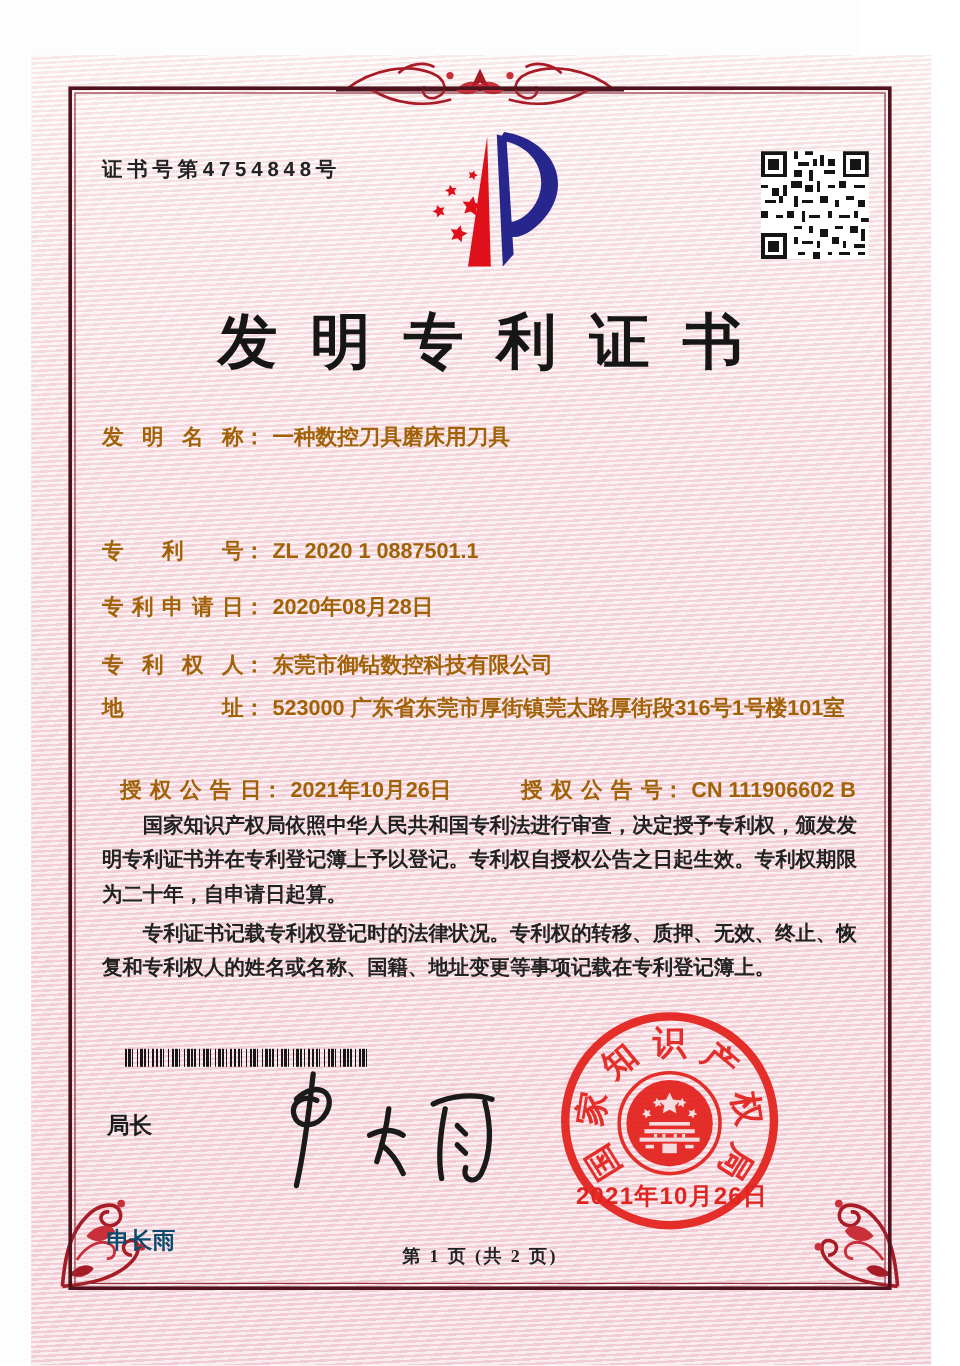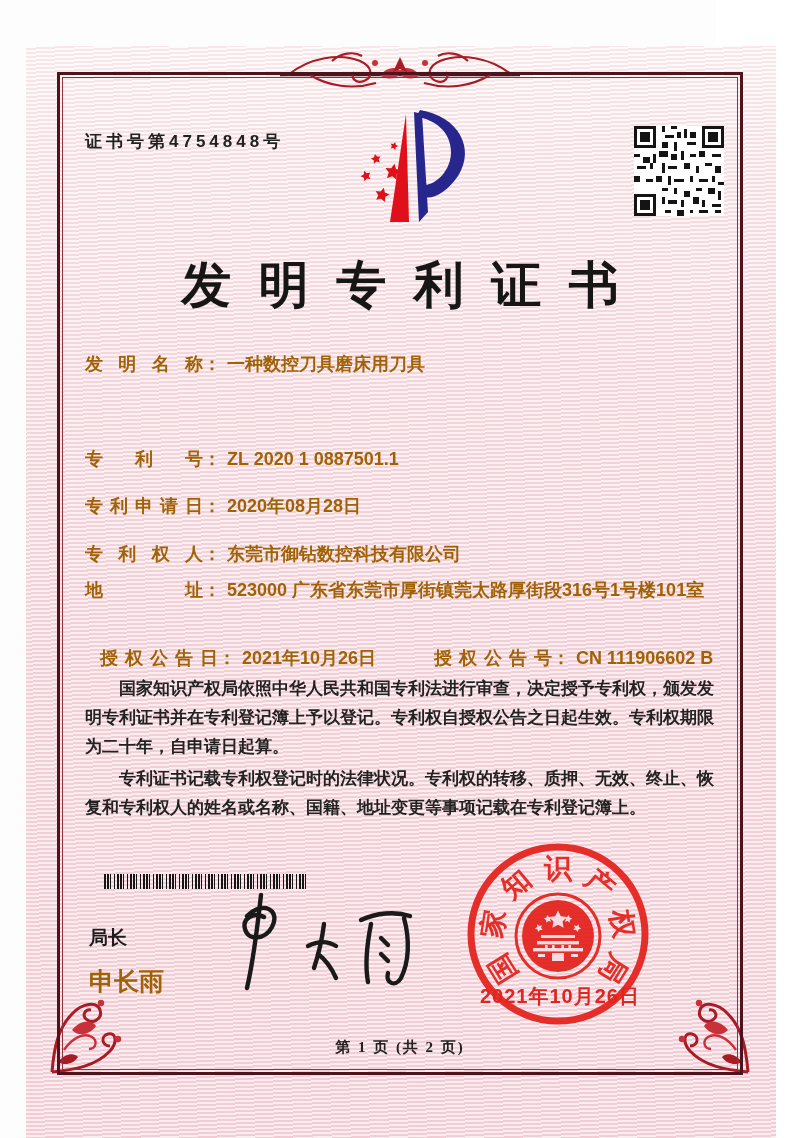--- a/index.html
+++ b/index.html
@@ -37,21 +37,21 @@
 
   .paras { left:85px; top:674px; width:634px; font-family:"DejaVu Serif","Liberation Serif",serif;
            font-size:17px; font-weight:600; color:#222; line-height:1.72; }
   .paras p { text-indent:2em; margin-bottom:2px; }
 
   .barcode { left:104px; top:874px; width:202px; height:15px;
     background:repeating-linear-gradient(90deg,#161616 0 2px,transparent 2px 3px,#161616 3px 5px,transparent 5px 6px,#161616 6px 7px,transparent 7px 10px,#161616 10px 11px,transparent 11px 13px);
   }
 
   .signer-title { left:89px; top:925px; font-size:19px; font-weight:bold; color:#1c1c1c; }
-  .signer-name  { left:89px; top:965px; font-size:25px; font-weight:bold; color:#a16207; }
+  .signer-name  { left:89px; top:1021px; font-size:19px; font-weight:bold; color:#0c4a6e; }
 
   .seal-wrap { left:462px; top:838px; width:192px; height:192px; }
   .seal-date { left:468px; top:983px; width:184px; text-align:center; font-size:20px; font-weight:bold;
                color:#e02420; letter-spacing:1px; z-index:6; }
 
   .page-info { left:0; top:1038px; width:800px; text-align:center; font-family:"Liberation Serif","DejaVu Serif",serif;
                font-size:15px; font-weight:700; color:#222; letter-spacing:2px; }
   .back-note { left:0; top:1088px; width:740px; text-align:center; font-family:"DejaVu Serif","Liberation Serif",serif;
                font-size:17px; font-weight:600; color:#222; letter-spacing:3px; }
 

